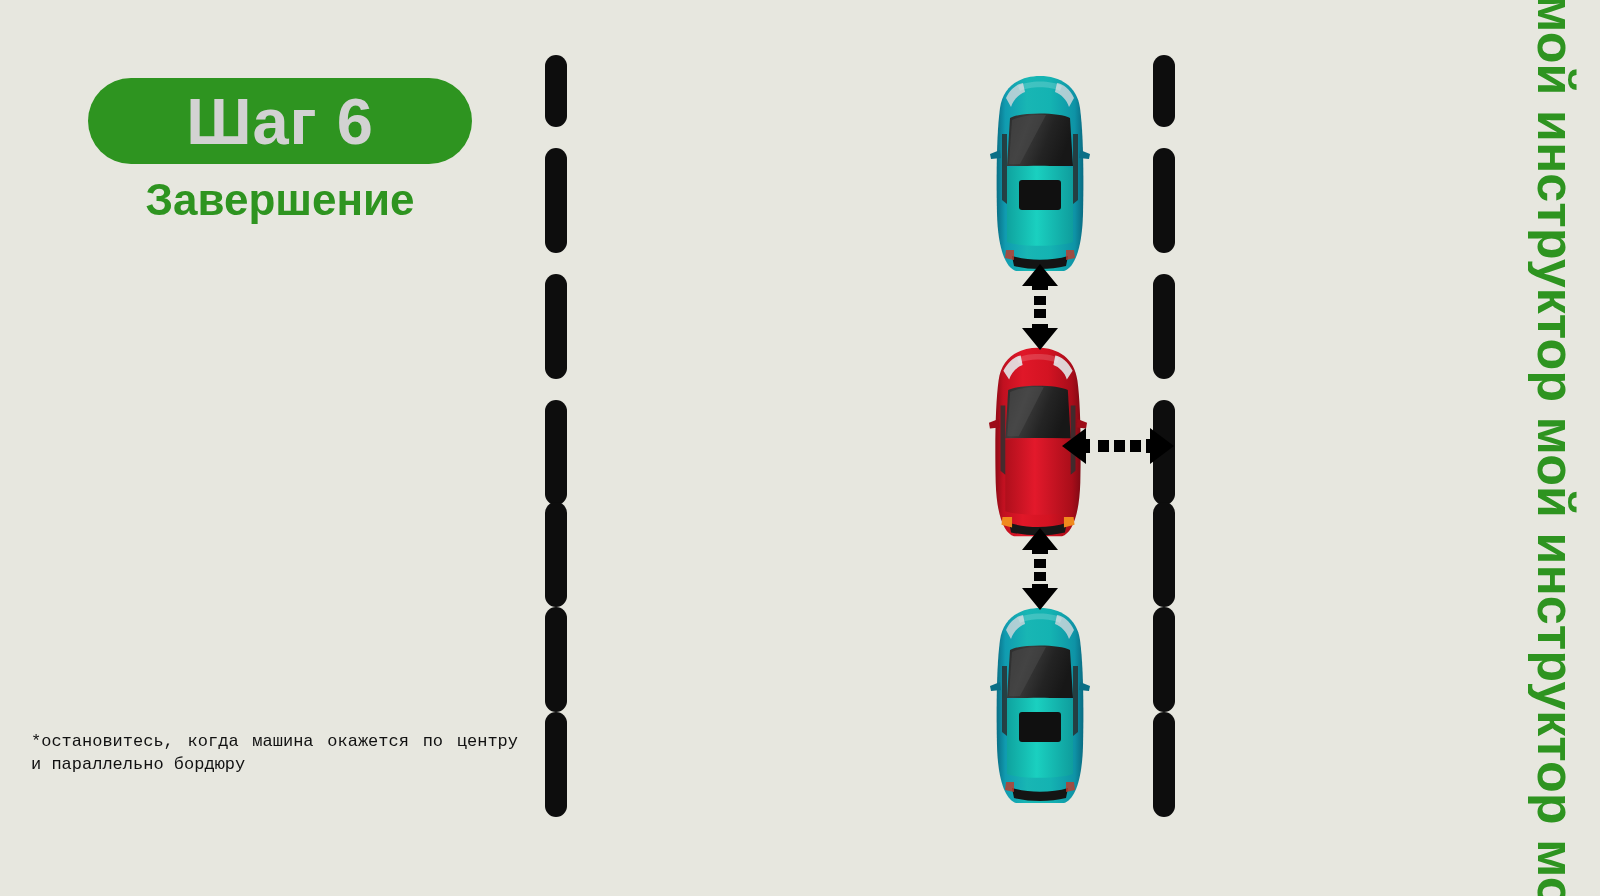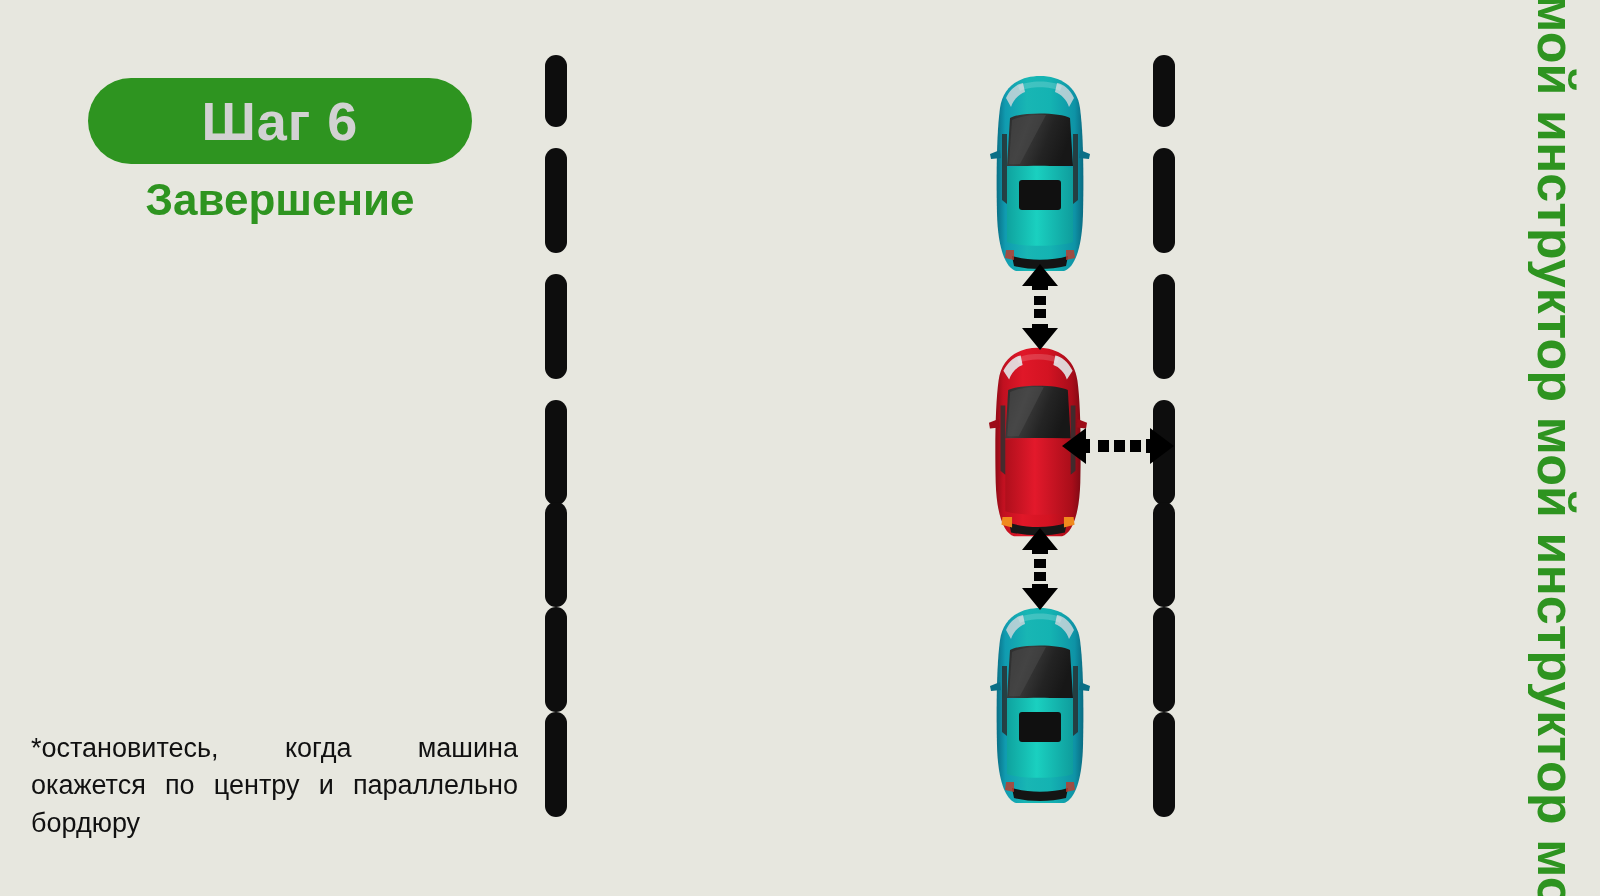--- a/index.html
+++ b/index.html
@@ -30,21 +30,21 @@
     width: 384px;
     height: 86px;
     border-radius: 43px;
     background: #2e9420;
     display: flex;
     align-items: center;
     justify-content: center;
   }
   .step-pill-label {
     color: #d2d2d2;
-    font-size: 54px;
+    font-size: 65px;
     font-weight: bold;
     letter-spacing: 1px;
     line-height: 1;
     white-space: nowrap;
     font-family: "Liberation Sans", "DejaVu Sans", sans-serif;
   }
   .step-subtitle {
     position: absolute;
     left: 88px;
     top: 175px;
@@ -55,25 +55,25 @@
     font-weight: bold;
     line-height: 1.15;
     font-family: Liberation Sans, sans-serif;
   }
   .footnote {
     position: absolute;
     left: 31px;
     top: 730px;
     width: 487px;
     color: #111111;
-    font-size: 27px;
+    font-size: 17px;
     line-height: 1.38;
     text-align: justify;
     text-align-last: left;
-    font-family: Liberation Sans, sans-serif;
+    font-family: Liberation Mono, monospace;
   }
 
   
   .lane {
     position: absolute;
     top: 55px;
     width: 22px;
     height: 770px;
   }
   .lane-left  { left: 545px; }

